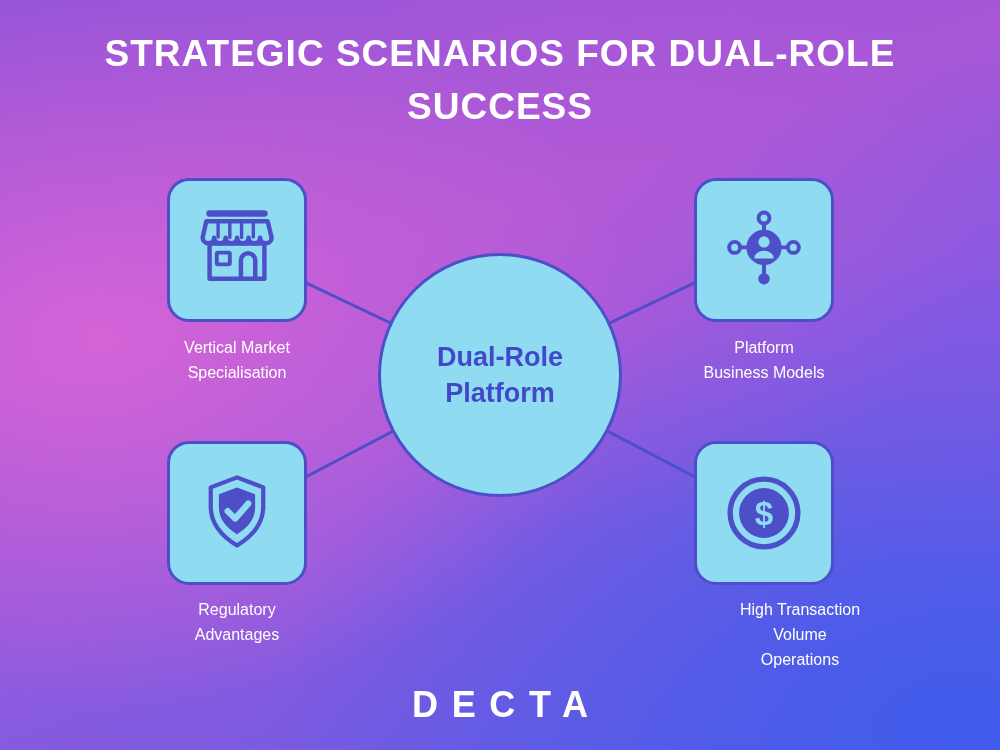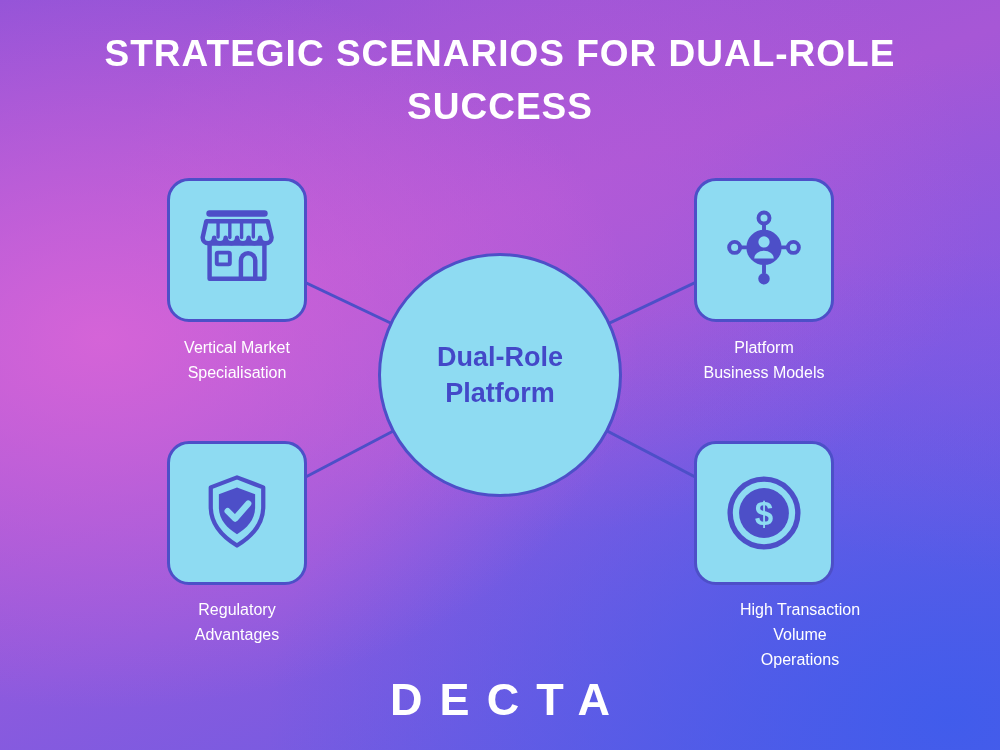--- a/index.html
+++ b/index.html
@@ -87,21 +87,21 @@
   .label-tl { left: 97px;  top: 336px; }
   .label-tr { left: 624px; top: 336px; }
   .label-bl { left: 97px;  top: 598px; text-align: center; }
   .label-br { left: 660px; top: 598px; }
   .footer-logo {
     position: absolute;
     bottom: 24px; left: 0;
     width: 100%;
     text-align: center;
     color: #ffffff;
-    font-size: 45px;
+    font-size: 36px;
     font-weight: 700;
     letter-spacing: 0.38em;
     text-indent: 0.38em;
   }
 </style>
 </head>
 <body>
 
 <div class="canvas">
 

